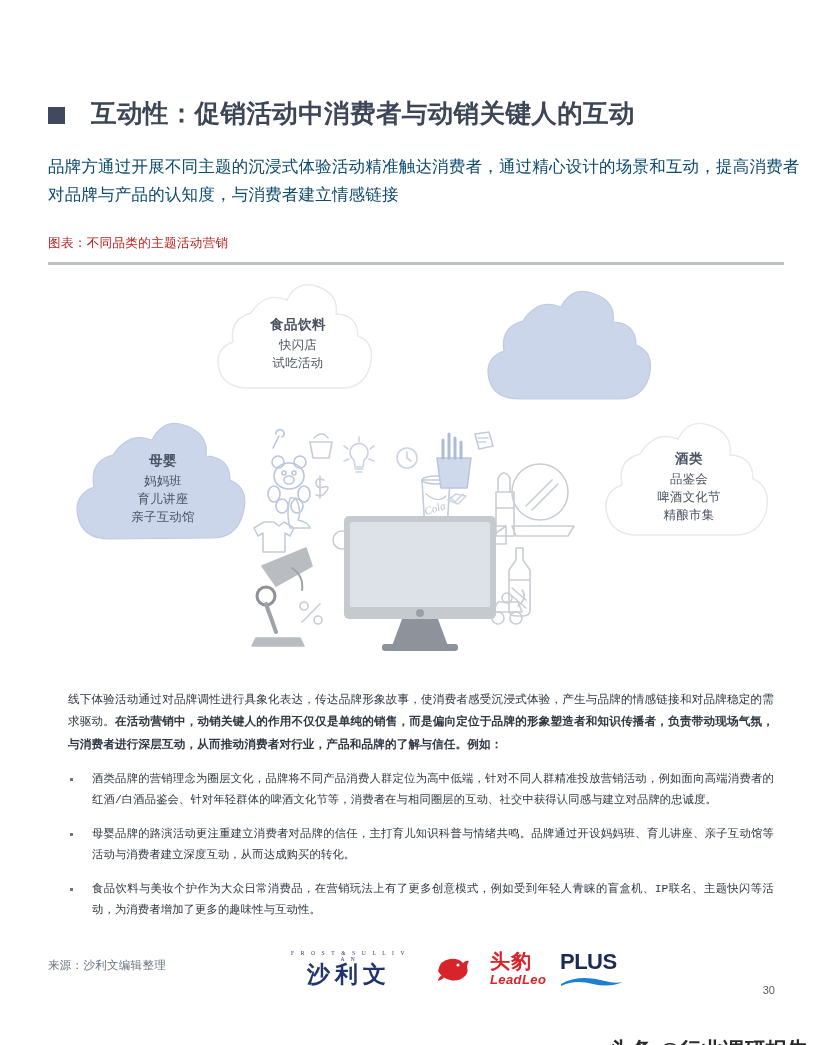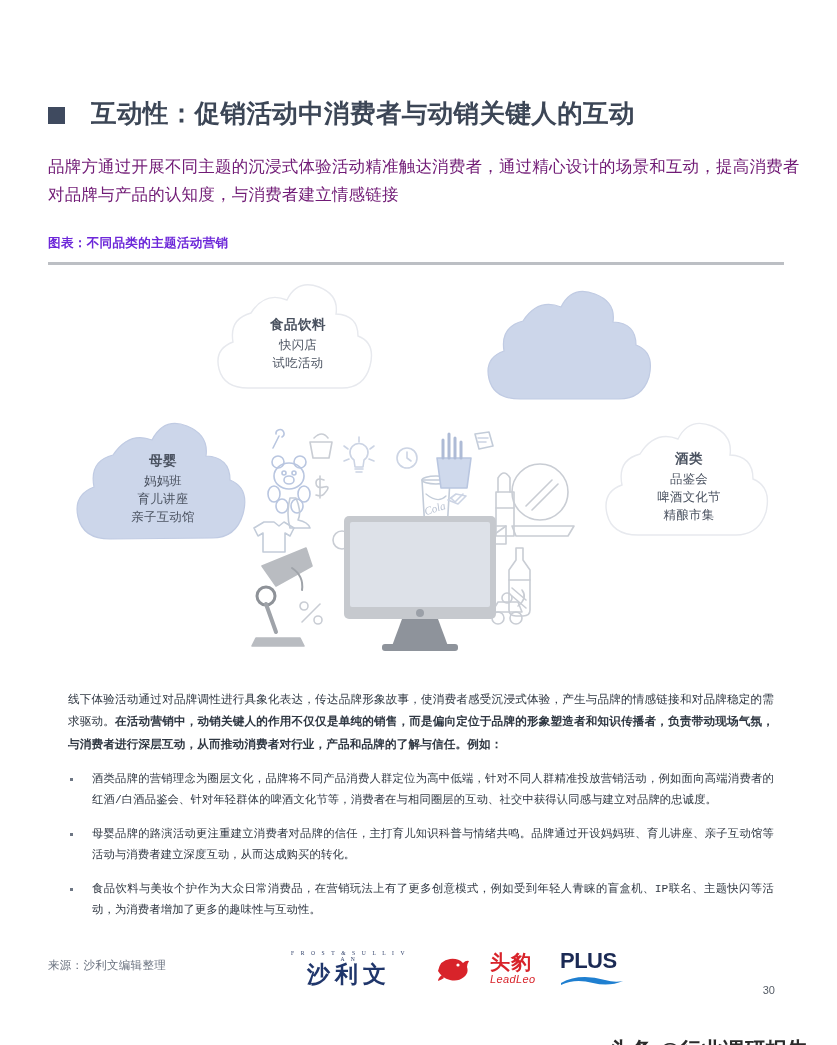--- a/index.html
+++ b/index.html
@@ -48,32 +48,32 @@
   }
 
   
   .subtitle {
     position: absolute;
     left: 48px;
     top: 152px;
     width: 760px;
     font-size: 16.5px;
     line-height: 1.72;
-    color: #701a75;
+    color: #0c4a6e;
     letter-spacing: 0.2px;
   }
 
   
   .fig-caption {
     position: absolute;
     left: 48px;
     top: 235px;
     font-size: 12.6px;
-    font-weight: bold;
-    color: #6d28d9;
+    font-weight: normal;
+    color: #b91c1c;
     letter-spacing: 0.3px;
   }
   .fig-rule {
     position: absolute;
     left: 48px;
     top: 262px;
     width: 736px;
     height: 3px;
     background: #bcbfc4;
   }
@@ -173,21 +173,21 @@
     font-size: 11.5px;
     color: #6b7380;
     letter-spacing: 0.3px;
   }
 
   .logos {
     position: absolute;
     left: 290px;
     top: 950px;
     display: flex;
-    align-items: flex-start;
+    align-items: center;
     gap: 28px;
   }
 
   .logo-fs { position: relative; width: 118px; height: 36px; }
   .logo-fs .fs-top {
     font-size: 5.6px;
     letter-spacing: 2.6px;
     color: #2c3c66;
     text-align: center;
     margin-bottom: 1px;
@@ -206,22 +206,22 @@
   .logo-ll .ll-mark { width: 34px; height: 26px; flex: 0 0 auto; }
   .logo-ll .ll-txt { line-height: 1; }
   .logo-ll .ll-cn {
     font-size: 20px;
     font-weight: bold;
     color: #d8232a;
     letter-spacing: 1px;
     line-height: 1;
   }
   .logo-ll .ll-en {
-    font-size: 11px;
-    font-weight: normal;
+    font-size: 13px;
+    font-weight: bold;
     font-style: italic;
     color: #d8232a;
     letter-spacing: 0.4px;
     margin-top: 2px;
   }
 
   .logo-plus { position: relative; width: 64px; height: 34px; }
   .logo-plus .plus-txt {
     font-size: 22px;
     font-weight: bold;

